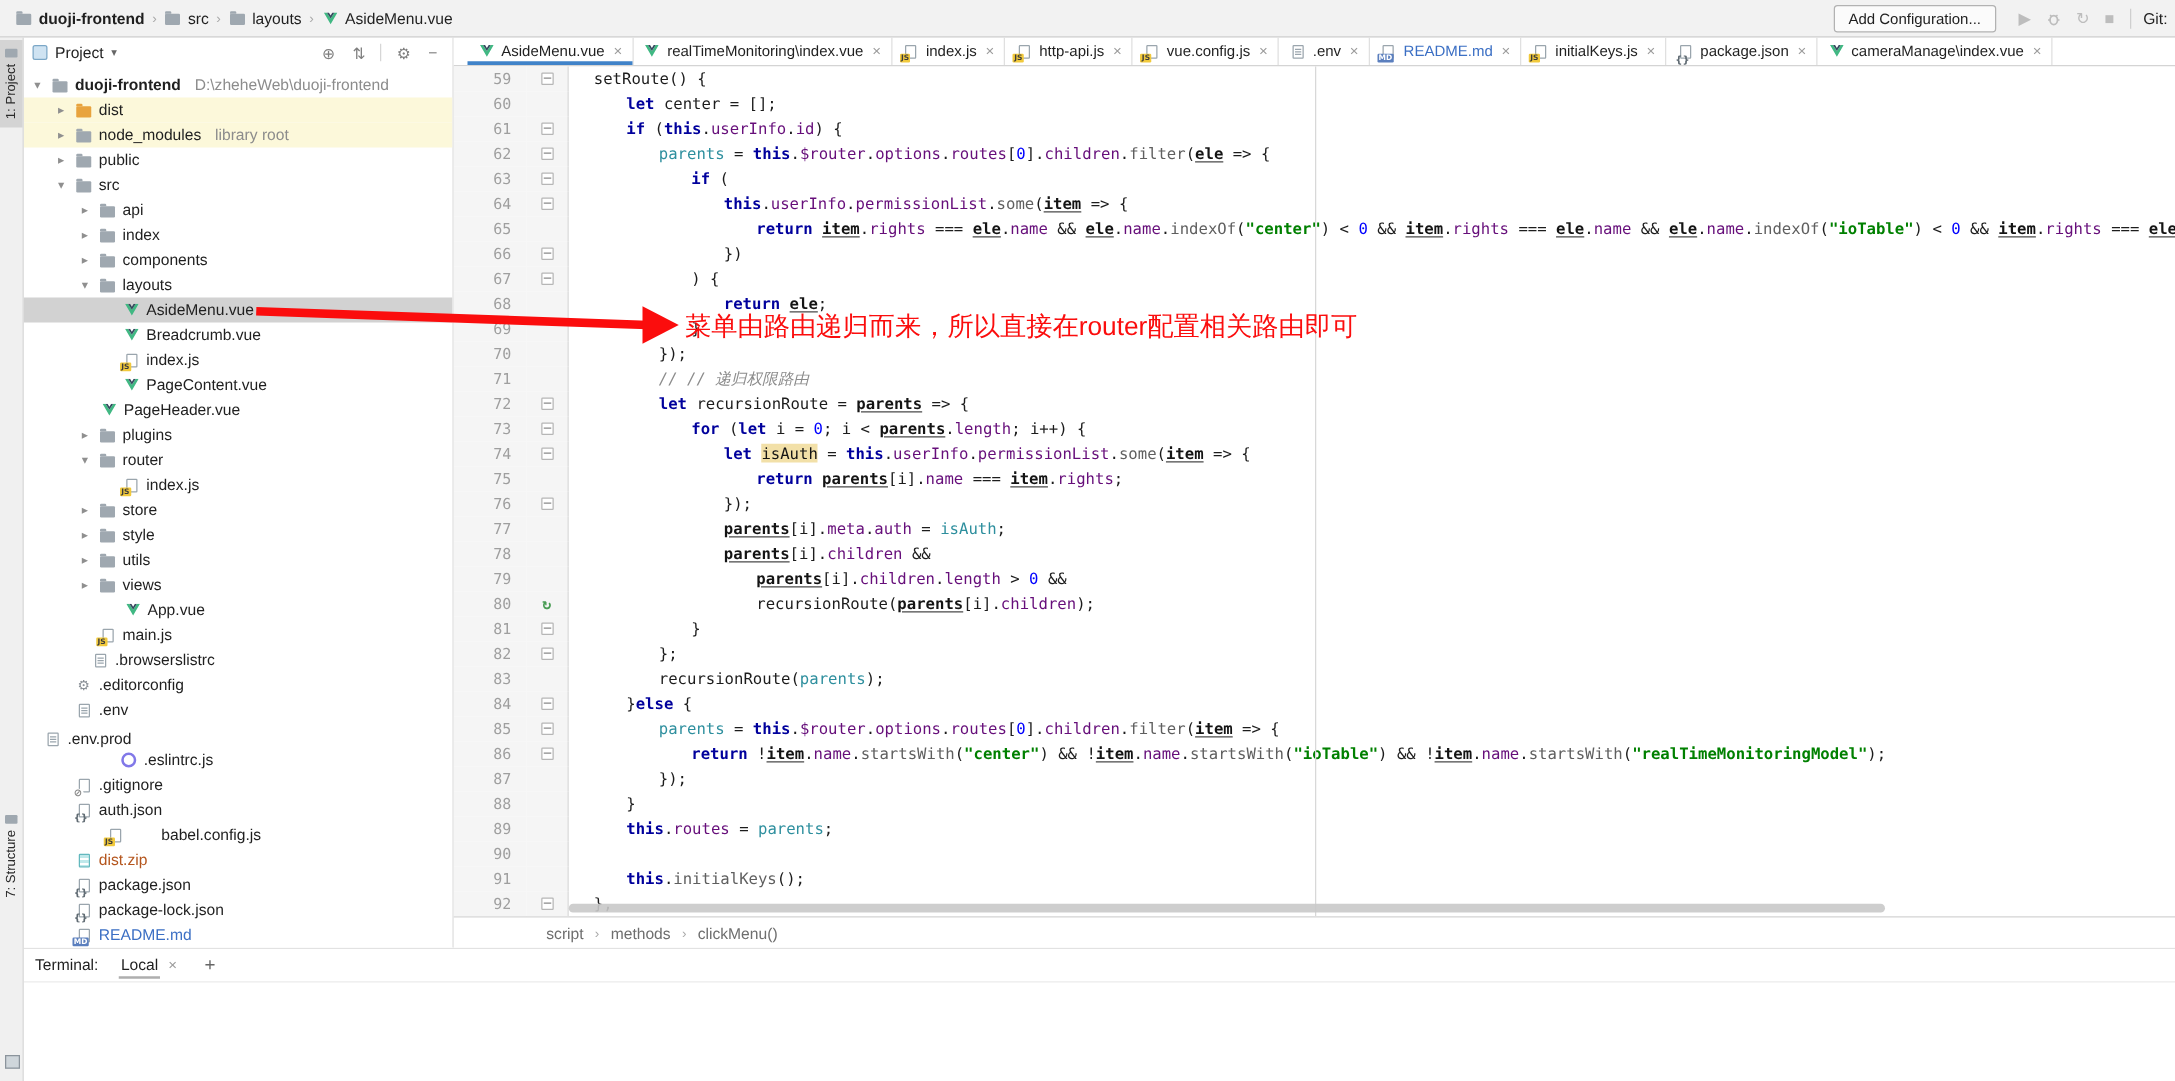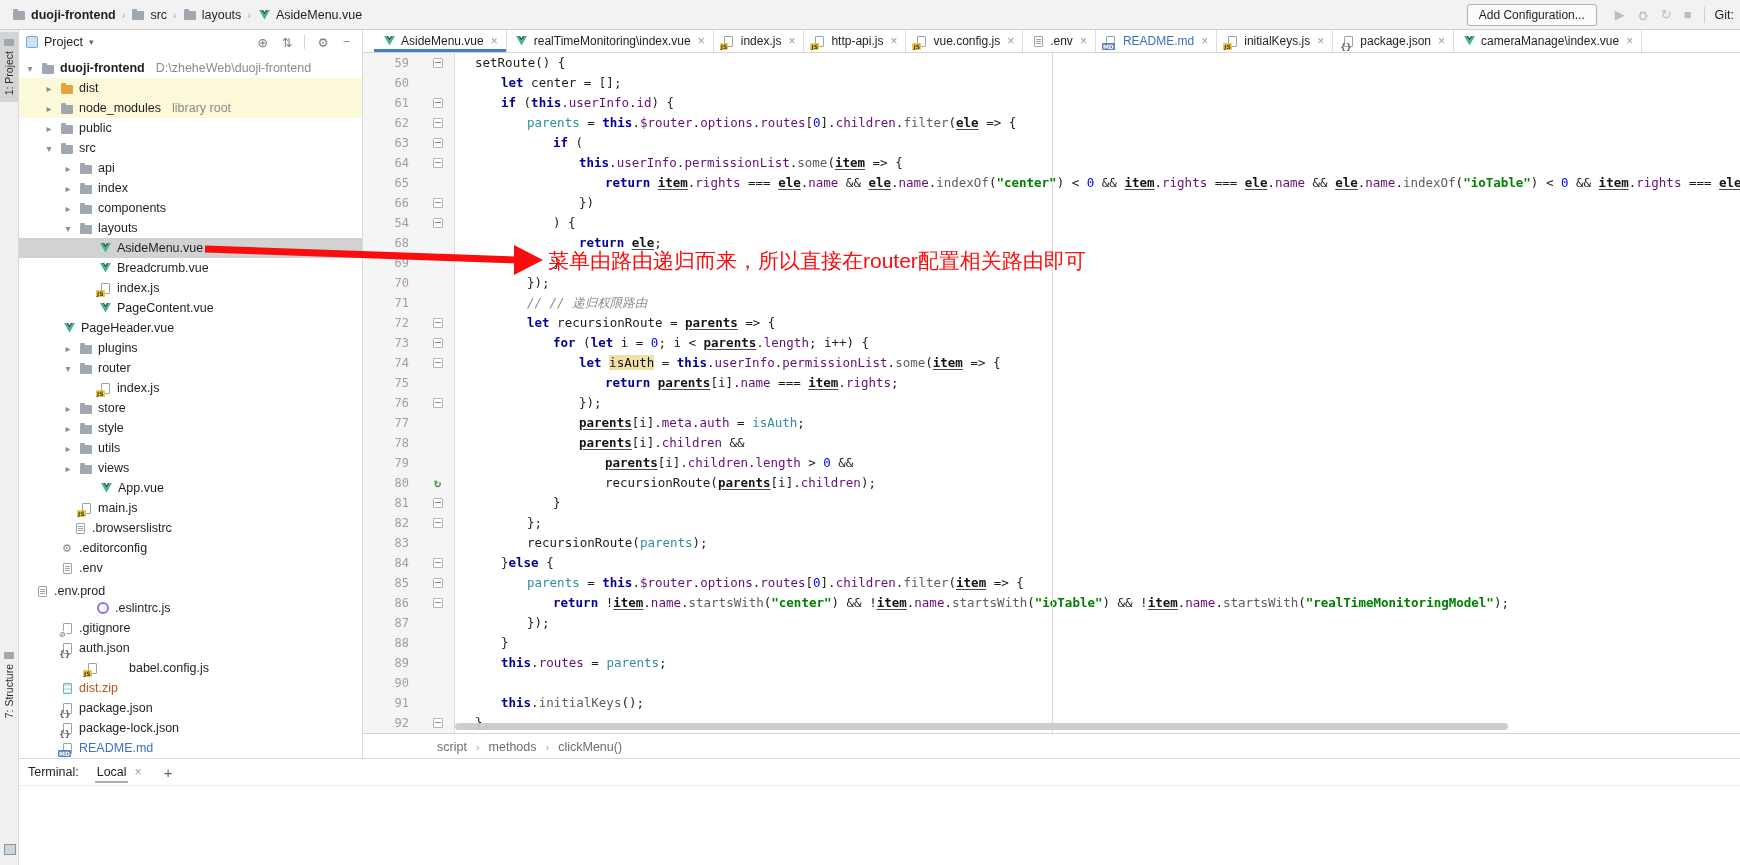--- a/index.html
+++ b/index.html
@@ -272,21 +272,21 @@
         <div class="trow" style="padding-left: 63px;">
           <span class="chev"></span>
           <span class="ic">
             <svg width="11" height="10" viewBox="0 0 12 11">
               <polygon points="0,0 2.6,0 6,5.2 9.4,0 12,0 6,10.4" fill="#41b883"></polygon>
               <polygon points="2.6,0 6,5.2 9.4,0 7.6,0 6,2.6 4.4,0" fill="#35495e"></polygon>
             </svg>
           </span>
           <span class="tlabel">PageContent.vue</span>
         </div>
-        <div class="trow" style="padding-left: 27px; text-align: center;">
+        <div class="trow" style="padding-left: 45px; text-align: center;">
           <span class="chev"></span>
           <span class="ic">
             <svg width="11" height="10" viewBox="0 0 12 11">
               <polygon points="0,0 2.6,0 6,5.2 9.4,0 12,0 6,10.4" fill="#41b883"></polygon>
               <polygon points="2.6,0 6,5.2 9.4,0 7.6,0 6,2.6 4.4,0" fill="#35495e"></polygon>
             </svg>
           </span>
           <span class="tlabel">PageHeader.vue</span>
         </div>
         <div class="trow" style="padding-left: 44px;">
@@ -542,21 +542,21 @@
       <div class="guide"></div>
       <div class="hscroll"></div>
     <div class="cl"><span class="gnum">59</span><span class="gfold"><span class="fm"></span></span><span class="ccontent" style="padding-left: 20px;"><span class="tk-pl">setRoute() {</span></span></div>
         <div class="cl"><span class="gnum">60</span><span class="gfold"></span><span class="ccontent" style="padding-left: 46px;"><span class="tk-k">let </span><span class="tk-pl">center = [];</span></span></div>
         <div class="cl"><span class="gnum">61</span><span class="gfold"><span class="fm"></span></span><span class="ccontent" style="padding-left: 46px;"><span class="tk-k">if </span><span class="tk-pl">(</span><span class="tk-k">this</span><span class="tk-pl">.</span><span class="tk-p">userInfo</span><span class="tk-pl">.</span><span class="tk-p">id</span><span class="tk-pl">) {</span></span></div>
         <div class="cl"><span class="gnum">62</span><span class="gfold"><span class="fm"></span></span><span class="ccontent" style="padding-left: 72px;"><span class="tk-v">parents</span><span class="tk-pl"> = </span><span class="tk-k">this</span><span class="tk-pl">.</span><span class="tk-p">$router</span><span class="tk-pl">.</span><span class="tk-p">options</span><span class="tk-pl">.</span><span class="tk-p">routes</span><span class="tk-pl">[</span><span class="tk-n">0</span><span class="tk-pl">].</span><span class="tk-p">children</span><span class="tk-pl">.</span><span class="tk-f">filter</span><span class="tk-pl">(</span><span class="tk-u">ele</span><span class="tk-pl"> =&gt; {</span></span></div>
         <div class="cl"><span class="gnum">63</span><span class="gfold"><span class="fm"></span></span><span class="ccontent" style="padding-left: 98px;"><span class="tk-k">if </span><span class="tk-pl">(</span></span></div>
         <div class="cl"><span class="gnum">64</span><span class="gfold"><span class="fm"></span></span><span class="ccontent" style="padding-left: 124px;"><span class="tk-k">this</span><span class="tk-pl">.</span><span class="tk-p">userInfo</span><span class="tk-pl">.</span><span class="tk-p">permissionList</span><span class="tk-pl">.</span><span class="tk-f">some</span><span class="tk-pl">(</span><span class="tk-u">item</span><span class="tk-pl"> =&gt; {</span></span></div>
         <div class="cl"><span class="gnum">65</span><span class="gfold"></span><span class="ccontent" style="padding-left: 150px;"><span class="tk-k">return </span><span class="tk-u">item</span><span class="tk-pl">.</span><span class="tk-p">rights</span><span class="tk-pl"> === </span><span class="tk-u">ele</span><span class="tk-pl">.</span><span class="tk-p">name</span><span class="tk-pl"> &amp;&amp; </span><span class="tk-u">ele</span><span class="tk-pl">.</span><span class="tk-p">name</span><span class="tk-pl">.</span><span class="tk-f">indexOf</span><span class="tk-pl">(</span><span class="tk-s">"center"</span><span class="tk-pl">) &lt; </span><span class="tk-n">0</span><span class="tk-pl"> &amp;&amp; </span><span class="tk-u">item</span><span class="tk-pl">.</span><span class="tk-p">rights</span><span class="tk-pl"> === </span><span class="tk-u">ele</span><span class="tk-pl">.</span><span class="tk-p">name</span><span class="tk-pl"> &amp;&amp; </span><span class="tk-u">ele</span><span class="tk-pl">.</span><span class="tk-p">name</span><span class="tk-pl">.</span><span class="tk-f">indexOf</span><span class="tk-pl">(</span><span class="tk-s">"ioTable"</span><span class="tk-pl">) &lt; </span><span class="tk-n">0</span><span class="tk-pl"> &amp;&amp; </span><span class="tk-u">item</span><span class="tk-pl">.</span><span class="tk-p">rights</span><span class="tk-pl"> === </span><span class="tk-u">ele</span></span></div>
         <div class="cl"><span class="gnum">66</span><span class="gfold"><span class="fm"></span></span><span class="ccontent" style="padding-left: 124px;"><span class="tk-pl">})</span></span></div>
-        <div class="cl"><span class="gnum">54</span><span class="gfold"><span class="fm"></span></span><span class="ccontent" style="padding-left: 98px;"><span class="tk-pl">) {</span></span></div>
+        <div class="cl"><span class="gnum">67</span><span class="gfold"><span class="fm"></span></span><span class="ccontent" style="padding-left: 98px;"><span class="tk-pl">) {</span></span></div>
         <div class="cl"><span class="gnum">68</span><span class="gfold"></span><span class="ccontent" style="padding-left: 124px;"><span class="tk-k">return </span><span class="tk-u">ele</span><span class="tk-pl">;</span></span></div>
         <div class="cl"><span class="gnum">69</span><span class="gfold"></span><span class="ccontent" style="padding-left: 98px;"><span class="tk-pl">}</span></span></div>
         <div class="cl"><span class="gnum">70</span><span class="gfold"></span><span class="ccontent" style="padding-left: 72px;"><span class="tk-pl">});</span></span></div>
         <div class="cl"><span class="gnum">71</span><span class="gfold"></span><span class="ccontent" style="padding-left: 72px;"><span class="tk-c">// // 递归权限路由</span></span></div>
         <div class="cl"><span class="gnum">72</span><span class="gfold"><span class="fm"></span></span><span class="ccontent" style="padding-left: 72px;"><span class="tk-k">let </span><span class="tk-pl">recursionRoute = </span><span class="tk-u">parents</span><span class="tk-pl"> =&gt; {</span></span></div>
         <div class="cl"><span class="gnum">73</span><span class="gfold"><span class="fm"></span></span><span class="ccontent" style="padding-left: 98px;"><span class="tk-k">for </span><span class="tk-pl">(</span><span class="tk-k">let </span><span class="tk-pl">i = </span><span class="tk-n">0</span><span class="tk-pl">; i &lt; </span><span class="tk-u">parents</span><span class="tk-pl">.</span><span class="tk-p">length</span><span class="tk-pl">; i++) {</span></span></div>
         <div class="cl"><span class="gnum">74</span><span class="gfold"><span class="fm"></span></span><span class="ccontent" style="padding-left: 124px;"><span class="tk-k">let </span><span class="tk-hl">isAuth</span><span class="tk-pl"> = </span><span class="tk-k">this</span><span class="tk-pl">.</span><span class="tk-p">userInfo</span><span class="tk-pl">.</span><span class="tk-p">permissionList</span><span class="tk-pl">.</span><span class="tk-f">some</span><span class="tk-pl">(</span><span class="tk-u">item</span><span class="tk-pl"> =&gt; {</span></span></div>
         <div class="cl"><span class="gnum">75</span><span class="gfold"></span><span class="ccontent" style="padding-left: 150px;"><span class="tk-k">return </span><span class="tk-u">parents</span><span class="tk-pl">[i].</span><span class="tk-p">name</span><span class="tk-pl"> === </span><span class="tk-u">item</span><span class="tk-pl">.</span><span class="tk-p">rights</span><span class="tk-pl">;</span></span></div>
         <div class="cl"><span class="gnum">76</span><span class="gfold"><span class="fm"></span></span><span class="ccontent" style="padding-left: 124px;"><span class="tk-pl">});</span></span></div>
         <div class="cl"><span class="gnum">77</span><span class="gfold"></span><span class="ccontent" style="padding-left: 124px;"><span class="tk-u">parents</span><span class="tk-pl">[i].</span><span class="tk-p">meta</span><span class="tk-pl">.</span><span class="tk-p">auth</span><span class="tk-pl"> = </span><span class="tk-v">isAuth</span><span class="tk-pl">;</span></span></div>

